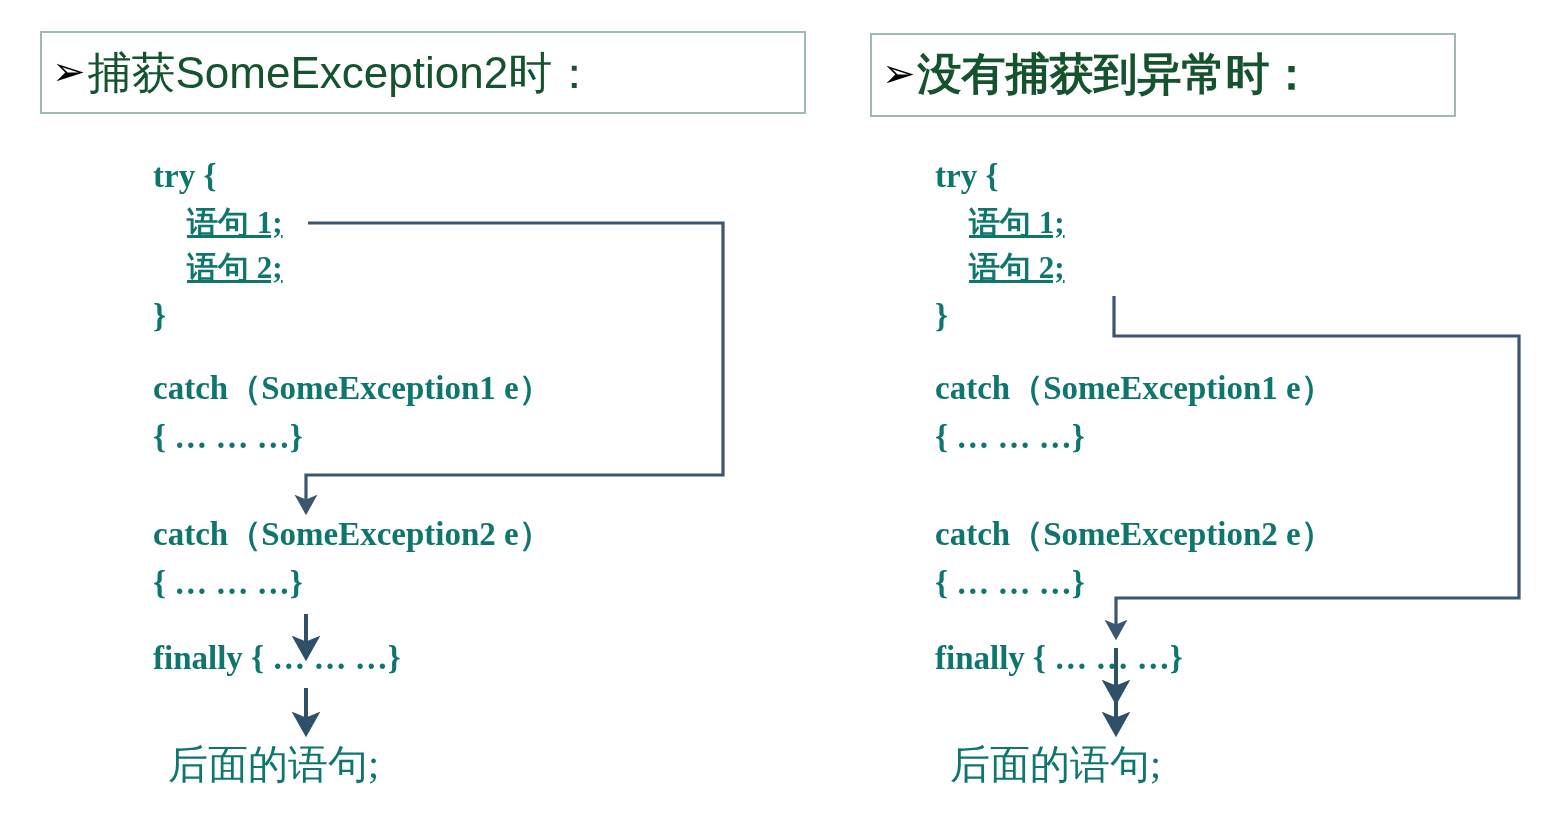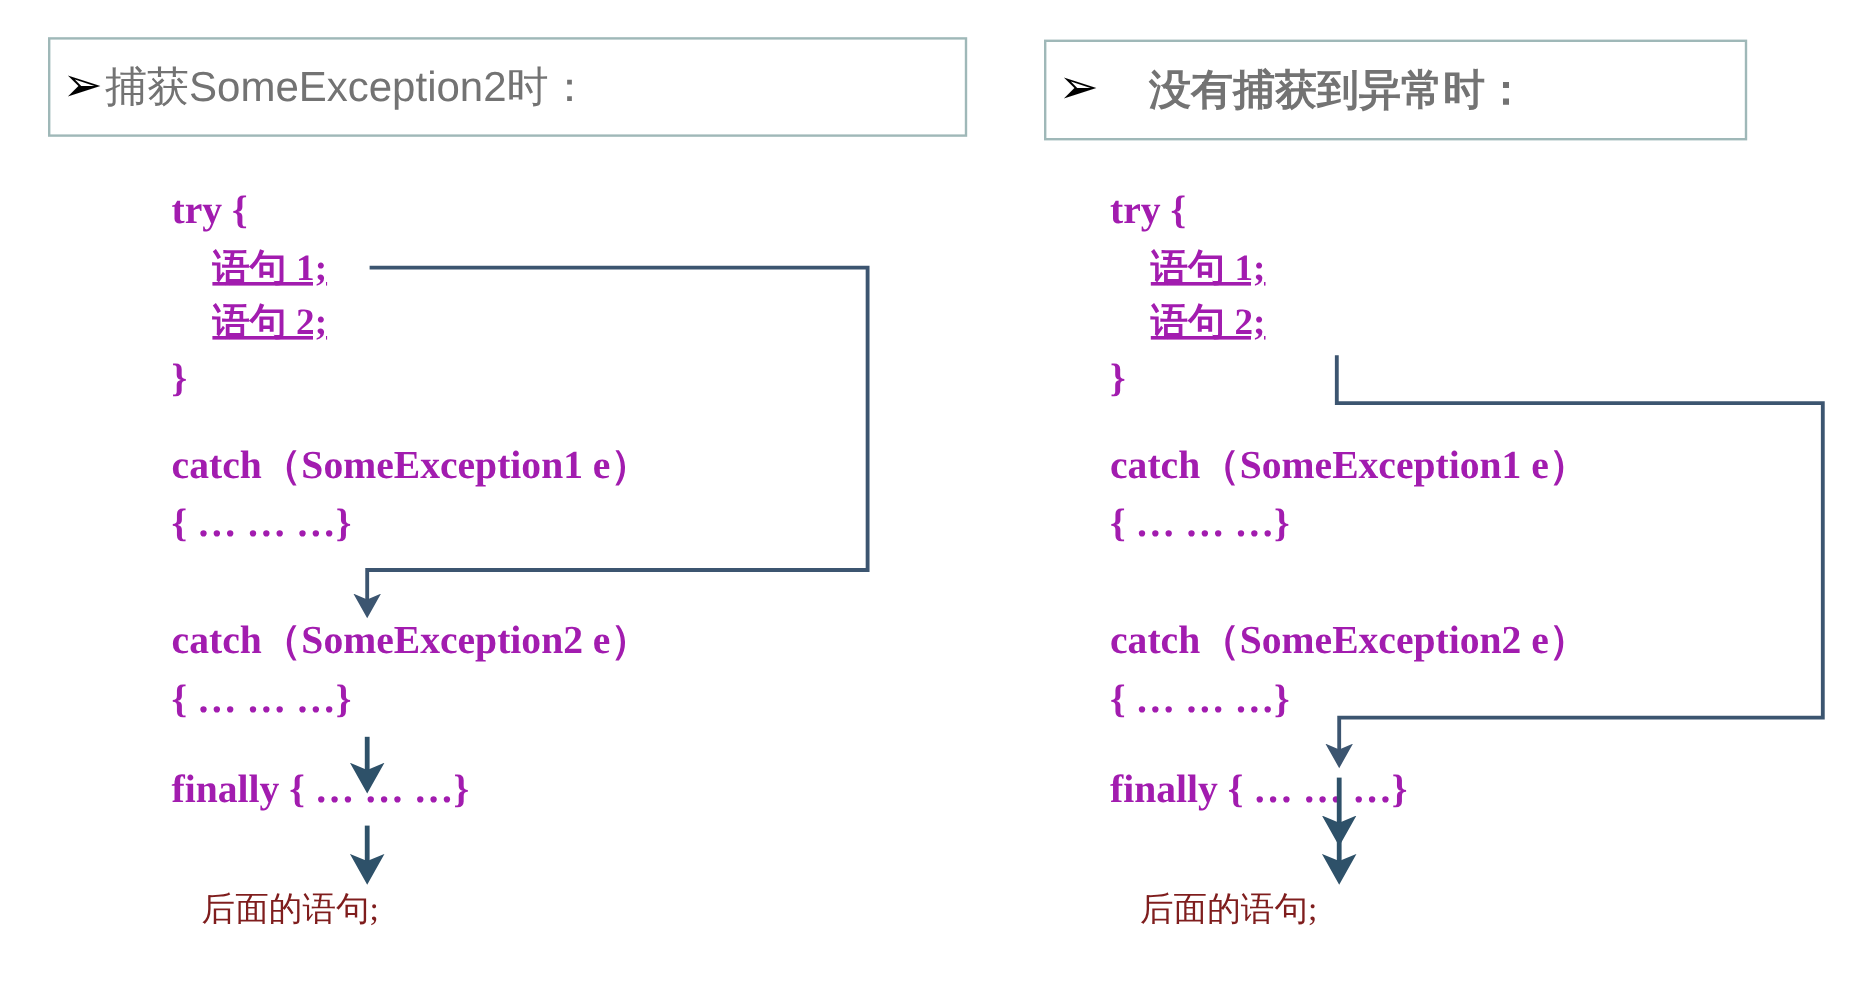--- a/index.html
+++ b/index.html
@@ -37,29 +37,28 @@
     margin-left: 10px;
     margin-right: 2px;
     font-size: 40px;
     line-height: 1;
     color: #000;
     font-family: "DejaVu Sans", sans-serif;
     transform: translateY(-2px);
   }
   .caption-text {
     font-family: "Liberation Sans", "DejaVu Sans", sans-serif;
-    font-size: 35px;
+    font-size: 44px;
     line-height: 1;
     letter-spacing: 0px;
-    color: #737373;
+    color: #14532d;
   }
   .caption-text.serif-cn {
     font-family: Liberation Serif, serif;
     font-weight: 700;
-    margin-left: 40px;
   }
 
   #caption-box-left  { left: 40px;  top: 31px; width: 766px; height: 83px; }
   #caption-box-right { left: 870px; top: 33px; width: 586px; height: 84px; }
 
   
   .code-block {
     position: absolute;
     font-family: "Liberation Serif", "DejaVu Serif", serif;
     font-weight: 700;
@@ -68,34 +67,35 @@
     white-space: pre;
     color: #111;
   }
   .code-line {
     position: absolute;
     white-space: pre;
     font-family: "Liberation Serif", "DejaVu Serif", serif;
     font-weight: 700;
     font-size: 33px;
     line-height: 1;
-    color: #a21caf;
+    color: #0f766e;
+    margin-left: 10px;
   }
   .code-line.cn {
     font-size: 31px;
     text-decoration: underline;
   }
   .tail-line {
     position: absolute;
     white-space: pre;
     font-family: "Liberation Serif", "DejaVu Serif", serif;
     font-weight: 400;
-    font-size: 28px;
+    font-size: 40px;
     line-height: 1;
-    color: #7f1d1d;
+    color: #0f766e;
   }
 
   
   #connectors {
     position: absolute;
     left: 0; top: 0;
     width: 1549px; height: 835px;
     pointer-events: none;
   }
 </style>

